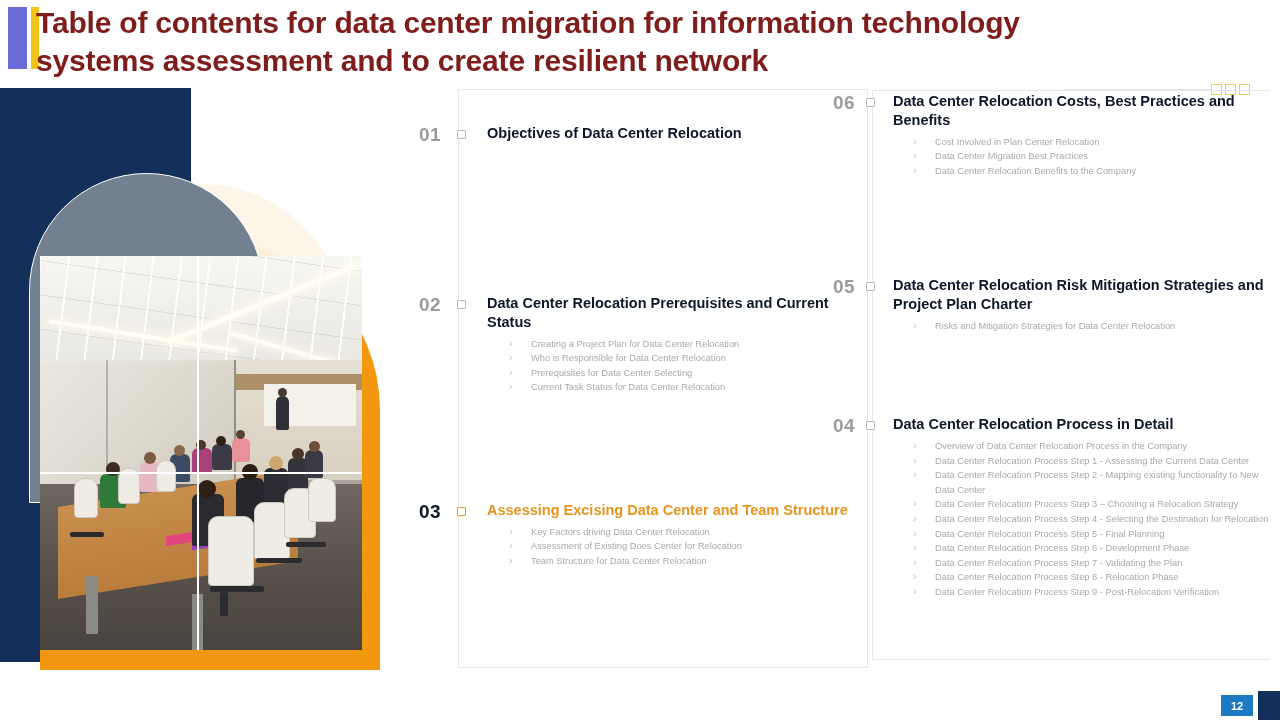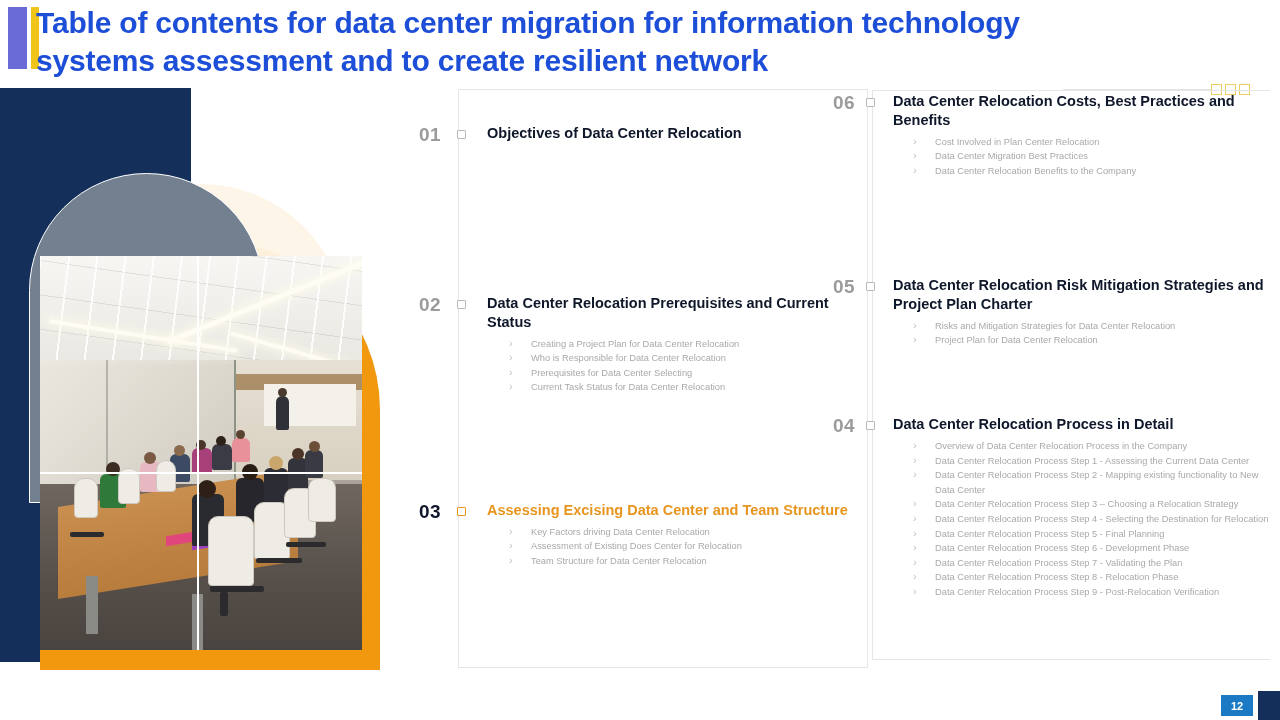--- a/index.html
+++ b/index.html
@@ -24,21 +24,21 @@
   .title-bar-yellow {
     position: absolute; left: 31px; top: 7px;
     width: 8px; height: 62px;
     background: #f0c419;
   }
   .slide-title {
     position: absolute; left: 36px; top: 4px; width: 1110px;
     font-size: 30px;
     font-weight: bold;
     line-height: 38px;
-    color: #1d4ed8;
+    color: #7f1d1d;
     letter-spacing: -0.2px;
   }
 
   
   .deco-line {
     position: absolute; left: 1063px; top: 89px;
     width: 148px; height: 1px; background: #e2e2e2;
   }
   .deco-squares {
     position: absolute; left: 1211px; top: 84px;
@@ -381,21 +381,20 @@
     </div>
   </div>
 
   <div class="entry" id="e05">
     <span class="num">05</span>
     <span class="chk"></span>
     <div class="body">
       <h3>Data Center Relocation Risk Mitigation Strategies and Project Plan Charter</h3>
       <ul>
         <li>Risks and Mitigation Strategies for Data Center Relocation</li>
-        <li>Project Plan for Data Center Relocation</li>
       </ul>
     </div>
   </div>
 
   <div class="entry" id="e04">
     <span class="num">04</span>
     <span class="chk"></span>
     <div class="body">
       <h3>Data Center Relocation Process in Detail</h3>
       <ul>

